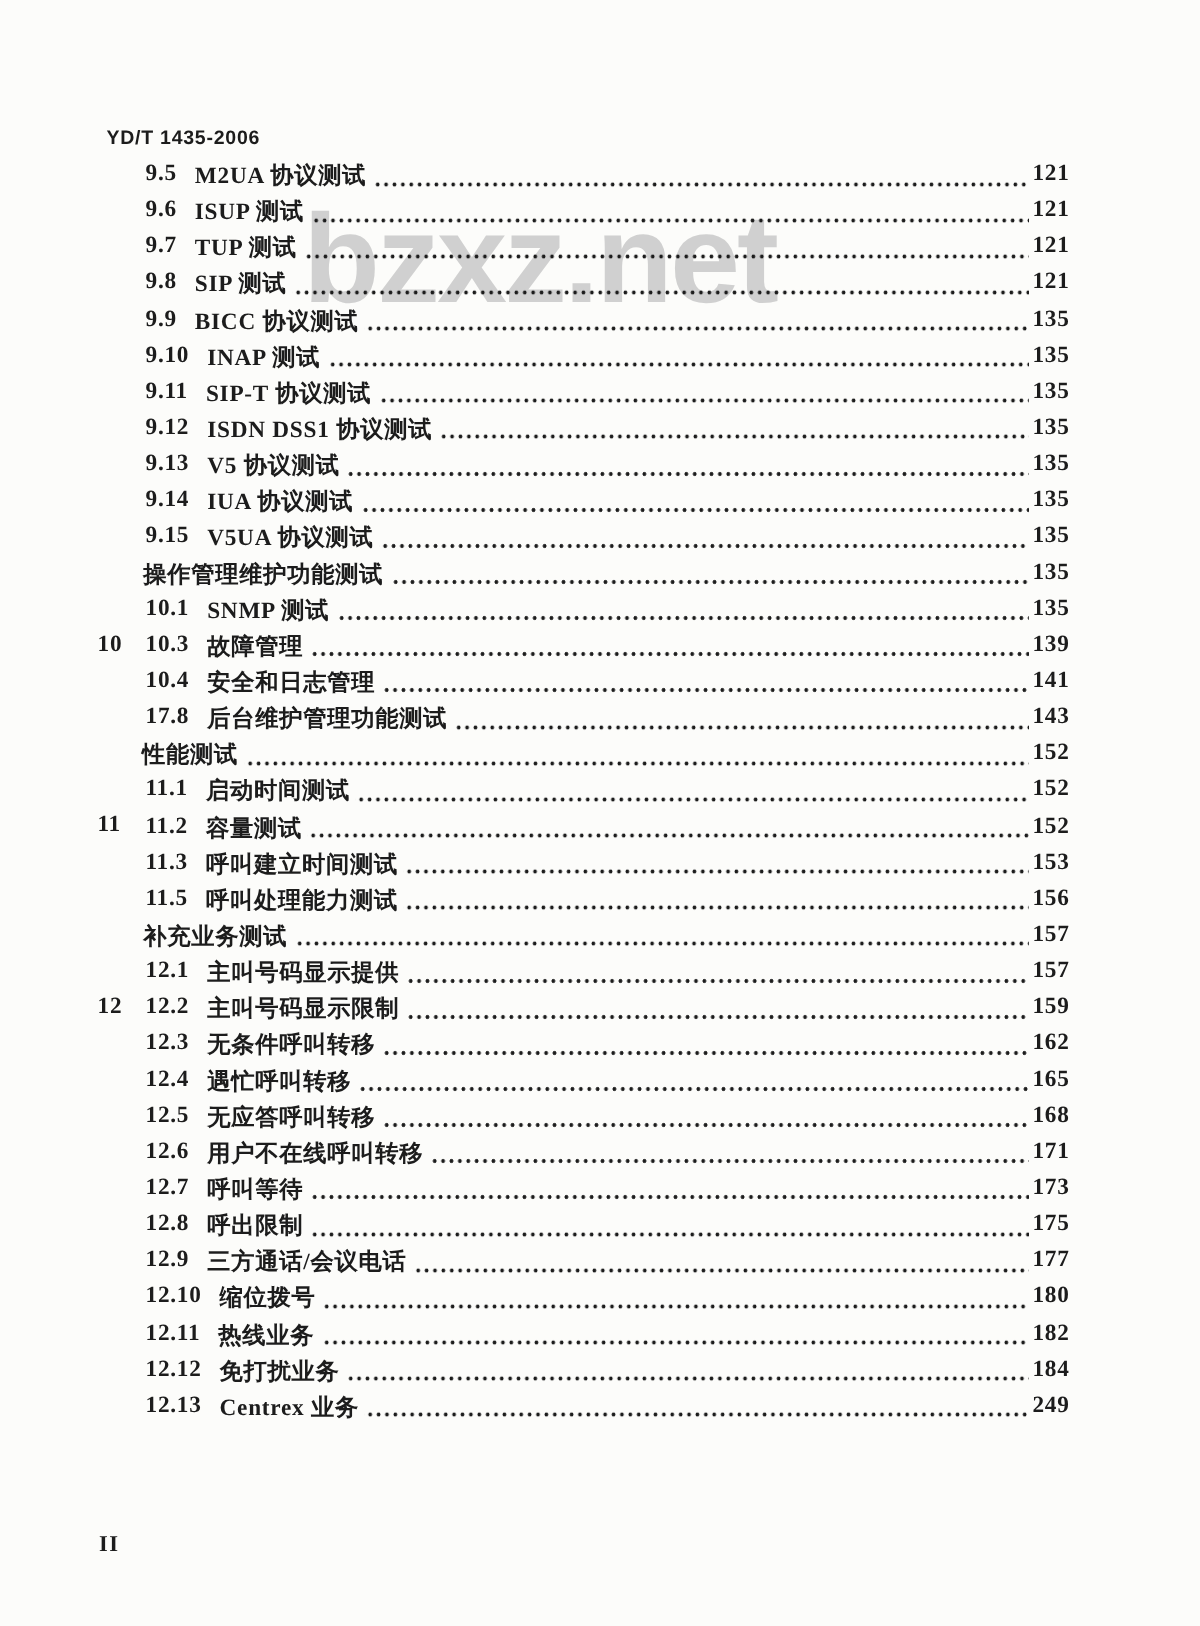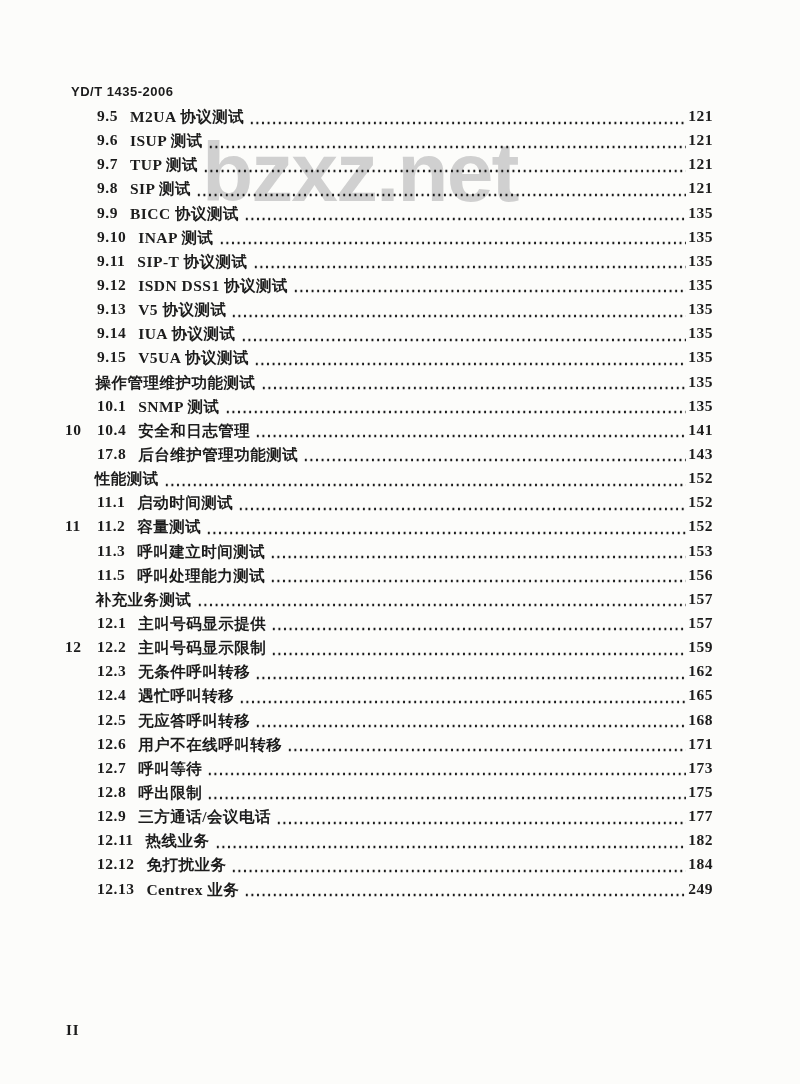--- a/index.html
+++ b/index.html
@@ -163,20 +163,26 @@
     <span class="toc-leader"></span>
     <span class="toc-page">135</span>
   </div>
       <div class="toc-row level2">
     <span class="toc-num">10.1</span>
     <span class="toc-title">SNMP 测试</span>
     <span class="toc-leader"></span>
     <span class="toc-page">135</span>
   </div>
       <div class="toc-row level2">
+    <span class="toc-num">10.3</span>
+    <span class="toc-title">故障管理</span>
+    <span class="toc-leader"></span>
+    <span class="toc-page">139</span>
+  </div>
+      <div class="toc-row level2">
     <span class="toc-num">10.4</span>
     <span class="toc-title">安全和日志管理</span>
     <span class="toc-leader"></span>
     <span class="toc-page">141</span>
   </div>
       <div class="toc-row level2">
     <span class="toc-num">17.8</span>
     <span class="toc-title">后台维护管理功能测试</span>
     <span class="toc-leader"></span>
     <span class="toc-page">143</span>
@@ -265,20 +271,26 @@
     <span class="toc-leader"></span>
     <span class="toc-page">175</span>
   </div>
       <div class="toc-row level2">
     <span class="toc-num">12.9</span>
     <span class="toc-title">三方通话/会议电话</span>
     <span class="toc-leader"></span>
     <span class="toc-page">177</span>
   </div>
       <div class="toc-row level2">
+    <span class="toc-num">12.10</span>
+    <span class="toc-title">缩位拨号</span>
+    <span class="toc-leader"></span>
+    <span class="toc-page">180</span>
+  </div>
+      <div class="toc-row level2">
     <span class="toc-num">12.11</span>
     <span class="toc-title">热线业务</span>
     <span class="toc-leader"></span>
     <span class="toc-page">182</span>
   </div>
       <div class="toc-row level2">
     <span class="toc-num">12.12</span>
     <span class="toc-title">免打扰业务</span>
     <span class="toc-leader"></span>
     <span class="toc-page">184</span>

